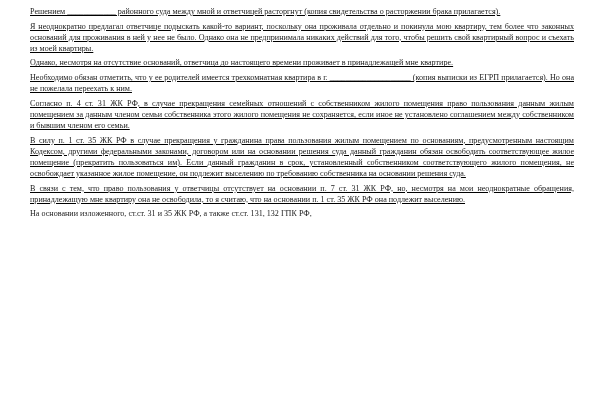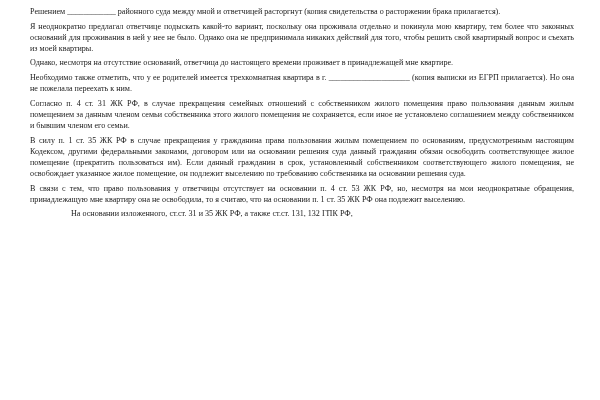--- a/index.html
+++ b/index.html
@@ -13,40 +13,40 @@
     overflow: hidden;
     font-family: "Liberation Serif", serif;
   }
   .page {
     position: relative;
     width: 600px;
     height: 400px;
     background: #ffffff;
     box-sizing: border-box;
     padding: 6px 26px 0 30px;
+    text-decoration: underline;
   }
   .doc-body {
     color: #1a1a1a;
     font-size: 8.1px;
     line-height: 11.15px;
     text-align: justify;
     text-justify: inter-word;
   }
   p {
     margin: 0 0 3.4px 0;
     text-indent: 0;
   }
   p.ind {
     text-indent: 0;
   }
   .cut {
     overflow: hidden;
     max-height: 9px;
     color: #1a1a1a;
-    margin-left: 41px;
   }
   .fade-bottom {
     position: absolute;
     left: 0;
     right: 0;
     bottom: 0;
     height: 6px;
     background: #ffffff;
   }
   .top-rule {
@@ -60,20 +60,20 @@
 </style>
 </head>
 <body>
 
 <div class="page">
   <div class="top-rule"></div>
   <div class="doc-body">
     <p class="ind">Решением ____________ районного суда между мной и ответчицей расторгнут (копия свидетельства о расторжении брака прилагается).</p>
     <p>Я неоднократно предлагал ответчице подыскать какой-то вариант, поскольку она проживала отдельно и покинула мою квартиру, тем более что законных оснований для проживания в ней у нее не было. Однако она не предпринимала никаких действий для того, чтобы решить свой квартирный вопрос и съехать из моей квартиры.</p>
     <p>Однако, несмотря на отсутствие оснований, ответчица до настоящего времени проживает в принадлежащей мне квартире.</p>
-    <p>Необходимо также отметить, что у ее родителей имеется трехкомнатная квартира в г. ____________________ (копия выписки из ЕГРП прилагается). Но она не пожелала переехать к ним.</p>
+    <p>Необходимо обязан отметить, что у ее родителей имеется трехкомнатная квартира в г. ____________________ (копия выписки из ЕГРП прилагается). Но она не пожелала переехать к ним.</p>
     <p>Согласно п. 4 ст. 31 ЖК РФ, в случае прекращения семейных отношений с собственником жилого помещения право пользования данным жилым помещением за данным членом семьи собственника этого жилого помещения не сохраняется, если иное не установлено соглашением между собственником и бывшим членом его семьи.</p>
     <p>В силу п. 1 ст. 35 ЖК РФ в случае прекращения у гражданина права пользования жилым помещением по основаниям, предусмотренным настоящим Кодексом, другими федеральными законами, договором или на основании решения суда данный гражданин обязан освободить соответствующее жилое помещение (прекратить пользоваться им). Если данный гражданин в срок, установленный собственником соответствующего жилого помещения, не освобождает указанное жилое помещение, он подлежит выселению по требованию собственника на основании решения суда.</p>
-    <p>В связи с тем, что право пользования у ответчицы отсутствует на основании п. 4 ст. 53 ЖК РФ, но, несмотря на мои неоднократные обращения, принадлежащую мне квартиру она не освободила, то я считаю, что на основании п. 1 ст. 35 ЖК РФ она подлежит выселению.</p>
+    <p>В связи с тем, что право пользования у ответчицы отсутствует на основании п. 7 ст. 31 ЖК РФ, но, несмотря на мои неоднократные обращения, принадлежащую мне квартиру она не освободила, то я считаю, что на основании п. 1 ст. 35 ЖК РФ она подлежит выселению.</p>
     <p class="cut">На основании изложенного, ст.ст. 31 и 35 ЖК РФ, а также ст.ст. 131, 132 ГПК РФ,</p>
   </div>
   <div class="fade-bottom"></div>
 </div>
 
 </body></html>

